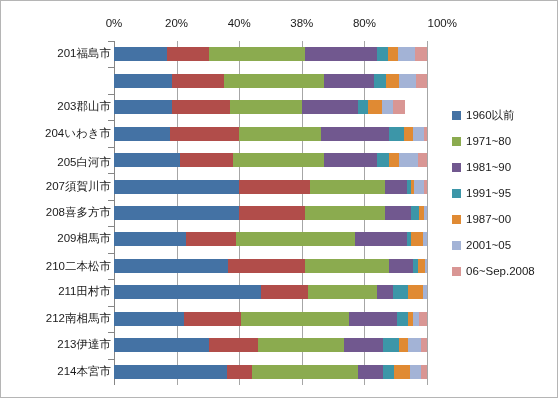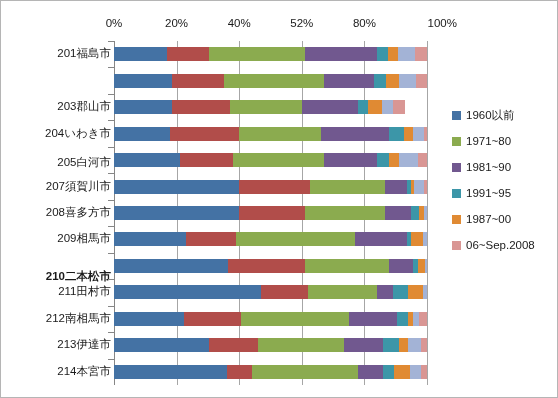--- a/index.html
+++ b/index.html
@@ -117,21 +117,21 @@
 </style>
 </head>
 <body>
 
 <div id="chart-frame">
 
   <div id="xtick-labels">
       <div class="xtick-label" style="left: 113px;">0%</div>
       <div class="xtick-label" style="left: 175.6px;">20%</div>
       <div class="xtick-label" style="left: 238.2px;">40%</div>
-      <div class="xtick-label" style="left: 300.8px;">52%</div>
+      <div class="xtick-label" style="left: 300.8px;">38%</div>
       <div class="xtick-label" style="left: 363.4px;">80%</div>
       <div class="xtick-label" style="left: 426px; text-align: right;">100%</div>
     </div>
 
   <div id="gridlines">
       <div class="gridline" style="position: absolute; left: 176px; top: 40px; height: 344px;"></div>
       <div class="gridline" style="position: absolute; left: 238px; top: 40px; height: 344px;"></div>
       <div class="gridline" style="position: absolute; left: 301px; top: 40px; height: 344px;"></div>
       <div class="gridline" style="position: absolute; left: 363px; top: 40px; height: 344px;"></div>
       <div class="gridline" style="position: absolute; left: 426px; top: 40px; height: 344px;"></div>
@@ -140,21 +140,21 @@
   <div id="axis-left-line"></div>
 
   <div id="cat-labels">
       <div class="cat-label" style="top: 6.23077px;">201福島市</div>
       <div class="cat-label" style="top: 59.1538px;">203郡山市</div>
       <div class="cat-label" style="top: 85.6154px;">204いわき市</div>
       <div class="cat-label" style="top: 115px;">205白河市</div>
       <div class="cat-label" style="top: 138.538px;">207須賀川市</div>
       <div class="cat-label" style="top: 165px;">208喜多方市</div>
       <div class="cat-label" style="top: 191.462px;">209相馬市</div>
-      <div class="cat-label" style="top: 229px; font-weight: bold;">210二本松市</div>
+      <div class="cat-label" style="top: 219px;">210二本松市</div>
       <div class="cat-label" style="top: 244.385px;">211田村市</div>
       <div class="cat-label" style="top: 270.846px;">212南相馬市</div>
       <div class="cat-label" style="top: 297.308px;">213伊達市</div>
       <div class="cat-label" style="top: 323.769px;">214本宮市</div>
     </div>
 
   <div id="plot-area">
       <div class="bar-row" title="201福島市" style="top: 6.23077px;">
         <div class="seg" title="201福島市 1960以前 17%" style="left: 0px; width: 53.21px; background: rgb(68, 114, 164);"></div>
         <div class="seg" title="201福島市 1961~70 13.5%" style="left: 53.21px; width: 42.255px; background: rgb(177, 77, 74);"></div>
@@ -296,20 +296,24 @@
         <span class="legend-swatch" style="background: rgb(113, 88, 143);"></span>
         <span class="legend-text">1981~90</span>
       </div>
       <div class="legend-item">
         <span class="legend-swatch" style="background: rgb(60, 150, 168);"></span>
         <span class="legend-text">1991~95</span>
       </div>
       <div class="legend-item">
         <span class="legend-swatch" style="background: rgb(224, 138, 51);"></span>
         <span class="legend-text">1987~00</span>
+      </div>
+      <div class="legend-item">
+        <span class="legend-swatch" style="background: rgb(163, 179, 214);"></span>
+        <span class="legend-text">2001~05</span>
       </div>
       <div class="legend-item">
         <span class="legend-swatch" style="background: rgb(217, 150, 148);"></span>
         <span class="legend-text">06~Sep.2008</span>
       </div>
     </div>
 
 <div class="tickmark" style="top: 40px;"></div>
     <div class="tickmark" style="top: 66px;"></div>
     <div class="tickmark" style="top: 93px;"></div>

